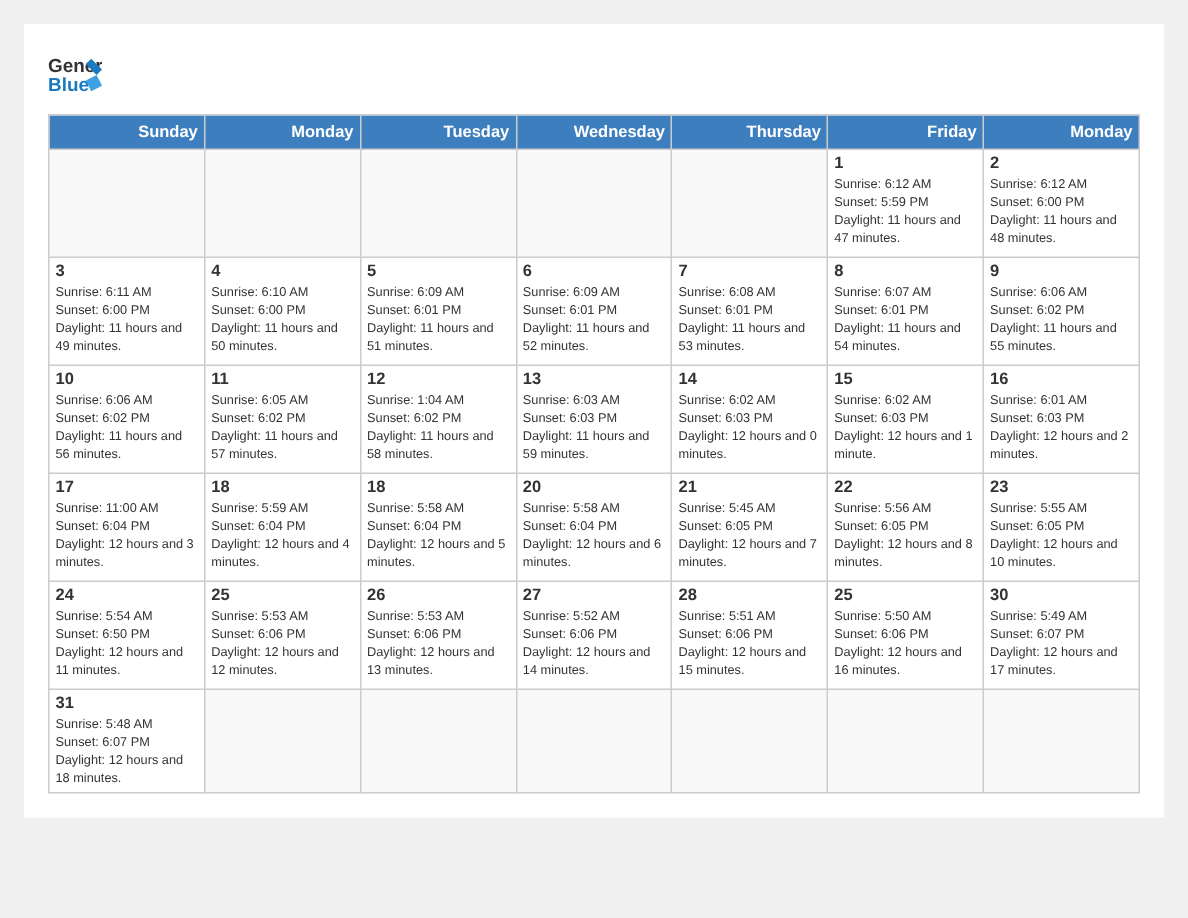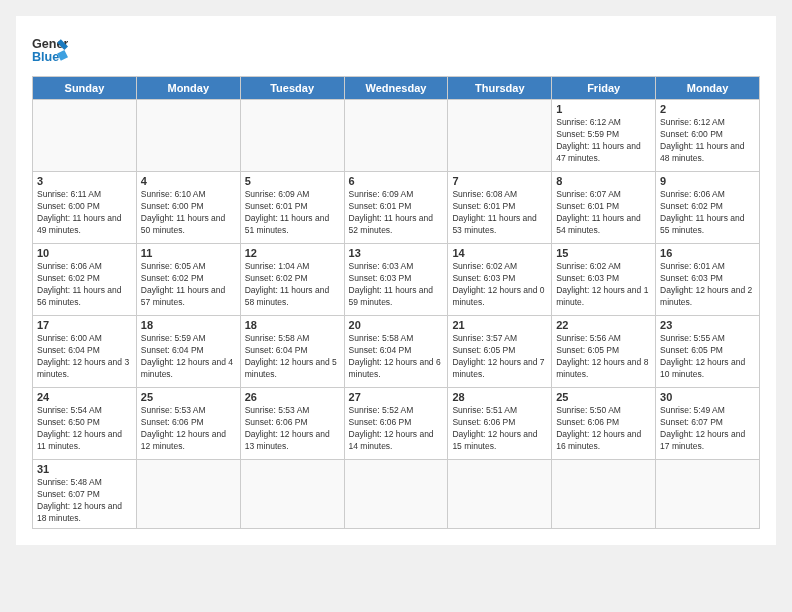--- a/index.html
+++ b/index.html
@@ -48,21 +48,21 @@
       width: 100%;
       border-collapse: collapse;
       margin-top: 4px;
     }
     .calendar th {
       background-color: #3d7ebf;
       color: #fff;
       font-size: 11px;
       font-weight: bold;
       padding: 5px 4px;
-      text-align: center;
+      text-align: right;
       border: 1px solid #ccc;
     }
     .calendar td {
       border: 1px solid #ccc;
       vertical-align: top;
       padding: 3px 4px;
       font-size: 9px;
       color: #333;
       width: calc(100% / 7);
       height: 72px;
@@ -237,21 +237,21 @@
             <span class="day-number">16</span>
             <div class="day-info">Sunrise: 6:01 AM
 Sunset: 6:03 PM
 Daylight: 12 hours
 and 2 minutes.</div>
           </td>
         </tr>
         <tr>
           <td>
             <span class="day-number">17</span>
-            <div class="day-info">Sunrise: 6:00 AM
+            <div class="day-info">Sunrise: 11:00 AM
 Sunset: 6:04 PM
 Daylight: 12 hours
 and 3 minutes.</div>
           </td>
           <td>
             <span class="day-number">18</span>
             <div class="day-info">Sunrise: 5:59 AM
 Sunset: 6:04 PM
 Daylight: 12 hours
 and 4 minutes.</div>
@@ -265,21 +265,21 @@
           </td>
           <td>
             <span class="day-number">20</span>
             <div class="day-info">Sunrise: 5:58 AM
 Sunset: 6:04 PM
 Daylight: 12 hours
 and 6 minutes.</div>
           </td>
           <td>
             <span class="day-number">21</span>
-            <div class="day-info">Sunrise: 3:57 AM
+            <div class="day-info">Sunrise: 5:45 AM
 Sunset: 6:05 PM
 Daylight: 12 hours
 and 7 minutes.</div>
           </td>
           <td>
             <span class="day-number">22</span>
             <div class="day-info">Sunrise: 5:56 AM
 Sunset: 6:05 PM
 Daylight: 12 hours
 and 8 minutes.</div>

